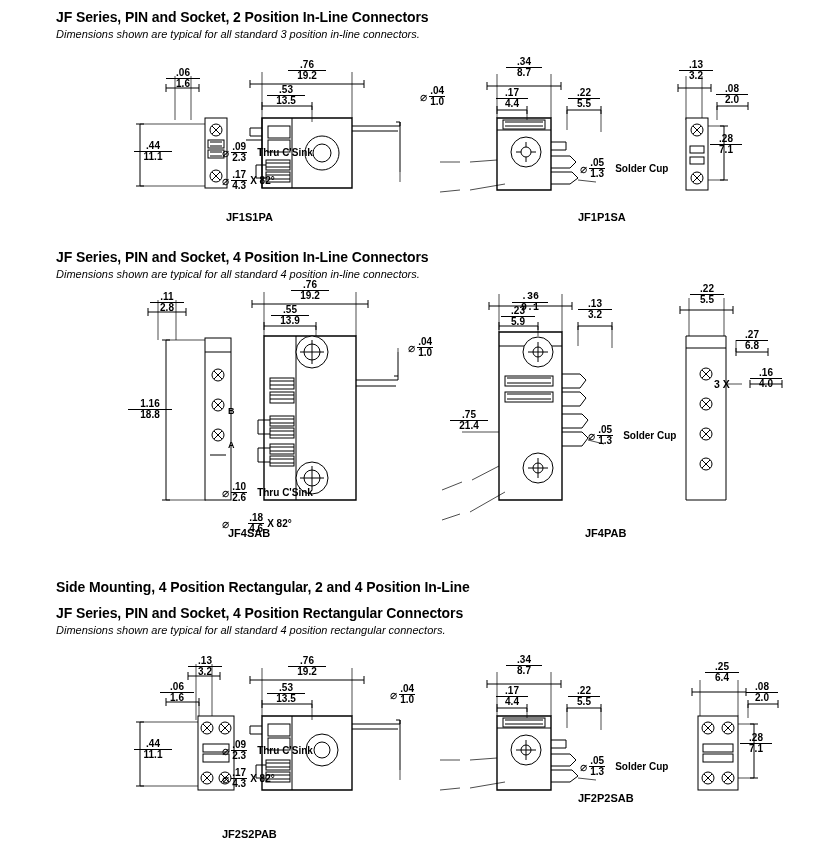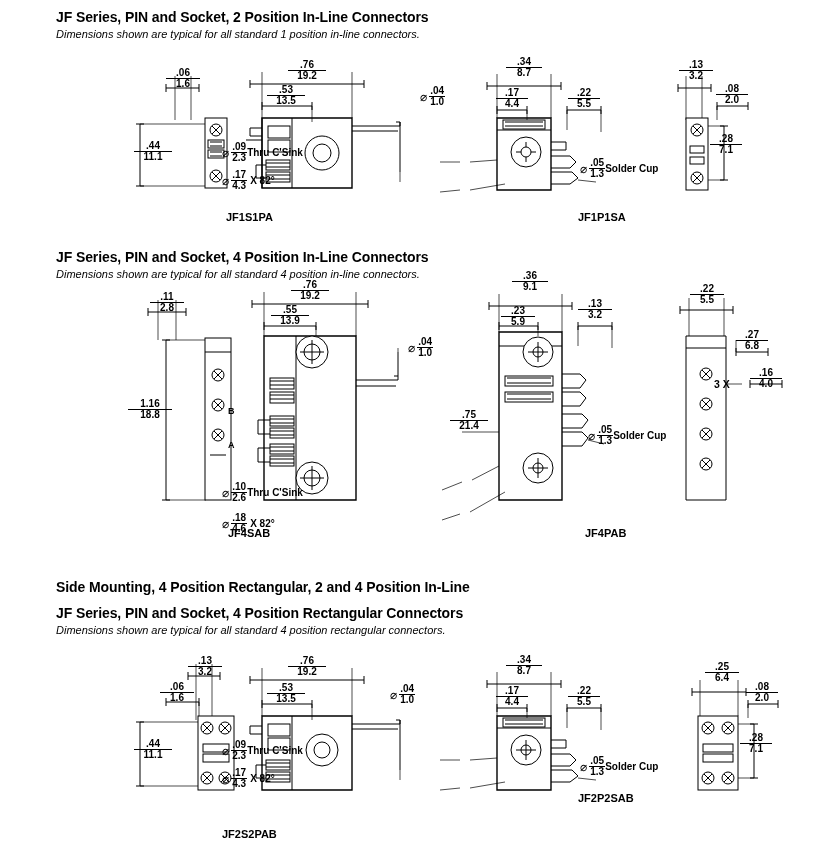--- a/index.html
+++ b/index.html
@@ -42,34 +42,34 @@
     position:absolute;
     text-align:center;
     font-size:10px;
     font-weight:bold;
     line-height:1.02;
     white-space:nowrap;
   }
   .dim .top{display:block;border-bottom:1px solid #000;padding:0 1px;}
   .dim .bot{display:block;padding:0 1px;}
   .dimwrap{position:absolute;display:flex;align-items:center;white-space:nowrap;}
-  .dimwrap .lbl{font-size:10px;font-weight:bold;margin-left:0;}
+  .dimwrap .lbl{font-size:10px;font-weight:bold;margin-left:10px;}
   .phi{font-size:12px;font-weight:normal;margin-right:2px;}
   .xang{font-size:10px;font-weight:bold;margin-left:3px;}
   svg{position:absolute;left:0;top:0;}
   .ln{stroke:#000;stroke-width:1;fill:none;}
   .ln2{stroke:#000;stroke-width:1.4;fill:none;}
   .thin{stroke:#000;stroke-width:0.7;fill:none;}
   .fillw{fill:#ffffff;stroke:#000;stroke-width:1;}
 </style>
 </head>
 <body>
 
 <div class="sec-title" style="left:56px;top:9px;">JF Series, PIN and Socket, 2 Position In-Line Connectors</div>
-<div class="sec-sub" style="left:56px;top:28px;">Dimensions shown are typical for all standard 1 position in-line connectors.</div>
+<div class="sec-sub" style="left:56px;top:28px;">Dimensions shown are typical for all standard 3 position in-line connectors.</div>
 
 <svg width="825" height="859" style="pointer-events:none;">
 
   <path class="thin" d="M175 76 L175 120 M191 76 L191 120"></path>
   <path class="ln" d="M166 88 L199 88"></path>
   <path class="ln" d="M166 84 L166 92 M199 84 L199 92"></path>
 
   <path class="thin" d="M262 72 L262 118 M352 72 L352 118"></path>
   <path class="ln" d="M250 84 L364 84"></path>
   <path class="ln" d="M250 80 L250 88 M364 80 L364 88"></path>
@@ -459,21 +459,21 @@
   <span class="top">1.16</span>
     <span class="bot">18.8</span>
 </div>
 <div class="dimwrap" style="left:408px;top:337px;">
   <span class="phi">⌀</span>
   <span class="dim" style="position:relative;">
     <span class="top">.04</span>
       <span class="bot">1.0</span>
   </span>
 </div>
-<div class="dim" style="left:512px;top:271px;width:36px;">
+<div class="dim" style="left:512px;top:292px;width:36px;font-family:Liberation Mono, monospace;">
   <span class="top">.36</span>
     <span class="bot">9.1</span>
 </div>
 <div class="dim" style="left:501px;top:306px;width:34px;">
   <span class="top">.23</span>
     <span class="bot">5.9</span>
 </div>
 <div class="dim" style="left:578px;top:299px;width:34px;">
   <span class="top">.13</span>
     <span class="bot">3.2</span>
@@ -498,21 +498,21 @@
 <div class="dimwrap" style="left:222px;top:482px;">
   <span class="phi">⌀</span>
   <span class="dim" style="position:relative;">
     <span class="top">.10</span>
       <span class="bot">2.6</span>
   </span>
   <span class="lbl">Thru C'Sink</span>
 </div>
 <div class="dimwrap" style="left:222px;top:513px;">
   <span class="phi">⌀</span>
-  <span class="dim" style="position:relative;">
+  <span class="dim" style="position:relative;margin-left:17px;">
     <span class="top">.18</span>
       <span class="bot">4.6</span>
   </span>
   <span class="xang">X 82°</span>
 </div>
 <div class="dimwrap" style="left:588px;top:425px;">
   <span class="phi">⌀</span>
   <span class="dim" style="position:relative;">
     <span class="top">.05</span>
       <span class="bot">1.3</span>

